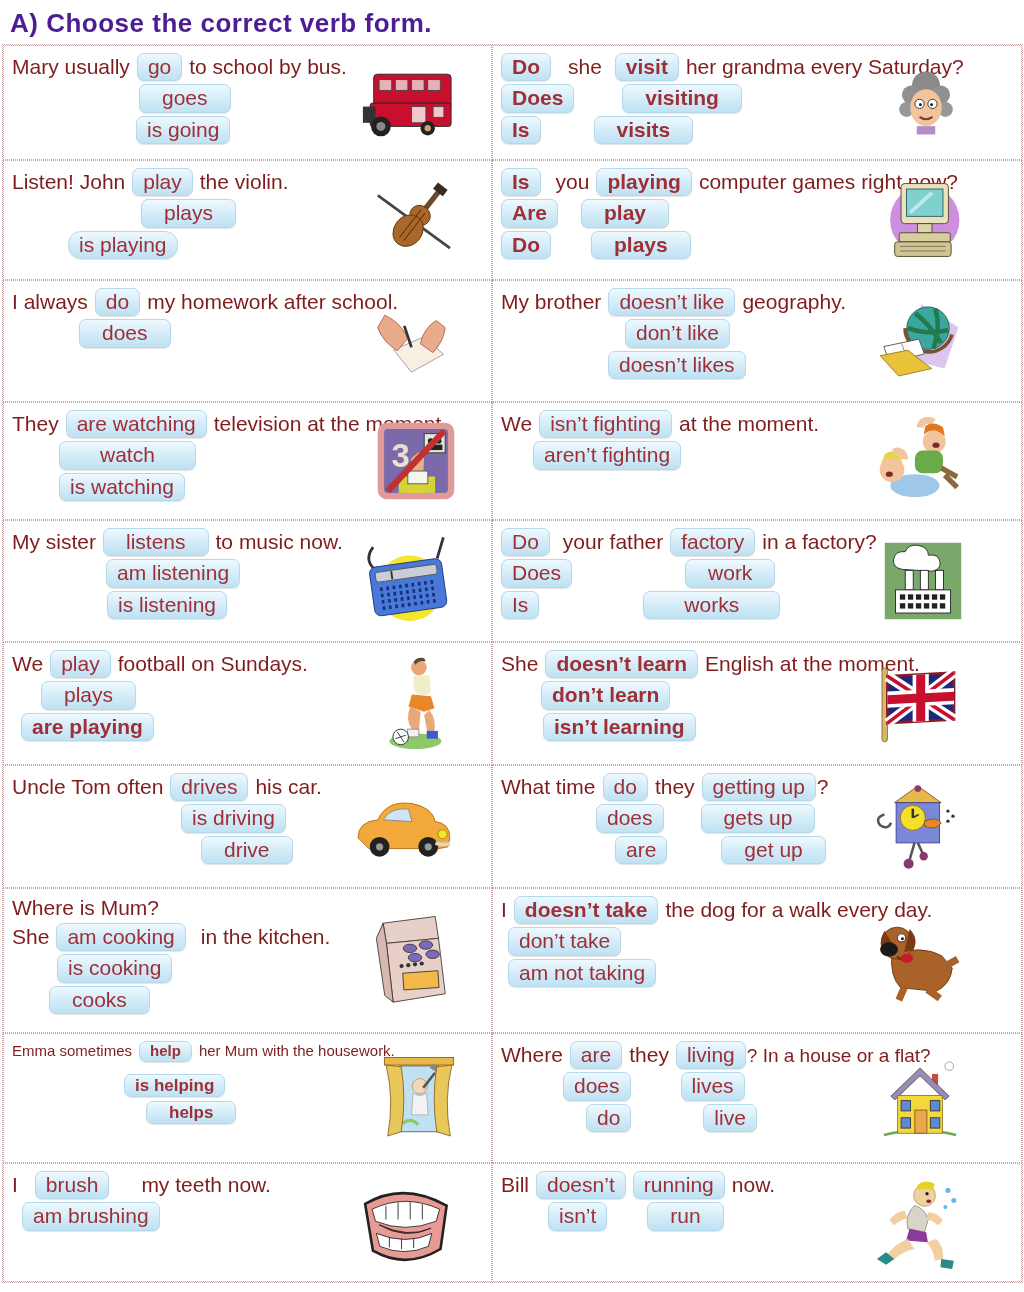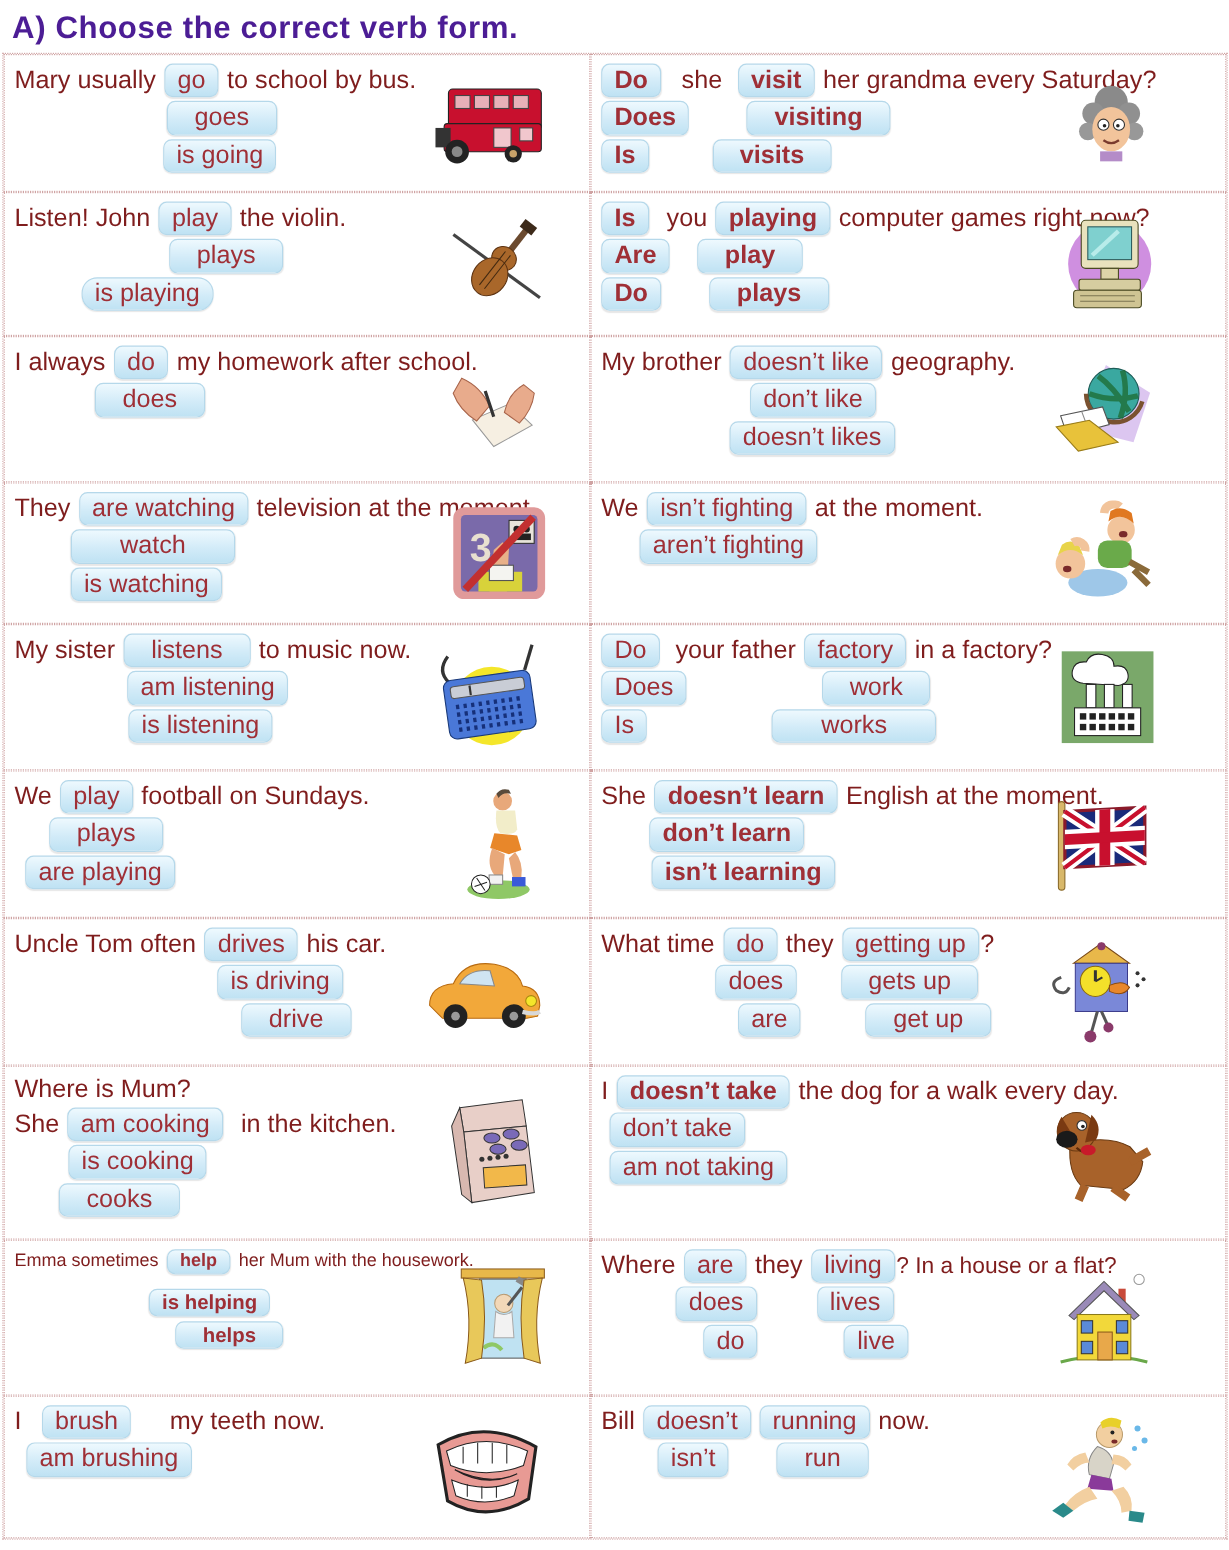--- a/index.html
+++ b/index.html
@@ -317,21 +317,21 @@
         <div class="content">
           <div class="row">
             <span class="txt">We</span>
             <span class="pill">play</span>
             <span class="txt">football on Sundays.</span>
           </div>
           <div class="row">
             <span class="pill wide" style="margin-left: 29px;">plays</span>
           </div>
           <div class="row">
-            <span class="pill" style="margin-left: 9px;">are playing</span>
+            <span class="pill" style="margin-left: 9px; font-weight: bold;">are playing</span>
           </div>
         </div>
         <div class="img"><svg width="78" height="100" viewBox="0 0 90 110">
             <ellipse cx="42" cy="98" rx="30" ry="9" fill="#8fc866"></ellipse>
             <circle cx="46" cy="13" r="9" fill="#e8a87a"></circle>
             <path d="M42 10 q4-6 12-4 l-2-4 q-8-2-12 4z" fill="#5a4a3a"></path>
             <path d="M40 22 q-2 16 4 22 q14 2 16-4 l-2-18z" fill="#f2edc9"></path>
             <path d="M38 44 l22 2 4 14 -12 4 -18-6z" fill="#e8872a"></path>
             <path d="M36 58 q-6 16 2 26 l8 2 2-22z" fill="#e8a87a"></path>
             <path d="M58 62 q8 10 6 24 l-8 2 -4-20z" fill="#e8a87a"></path>

